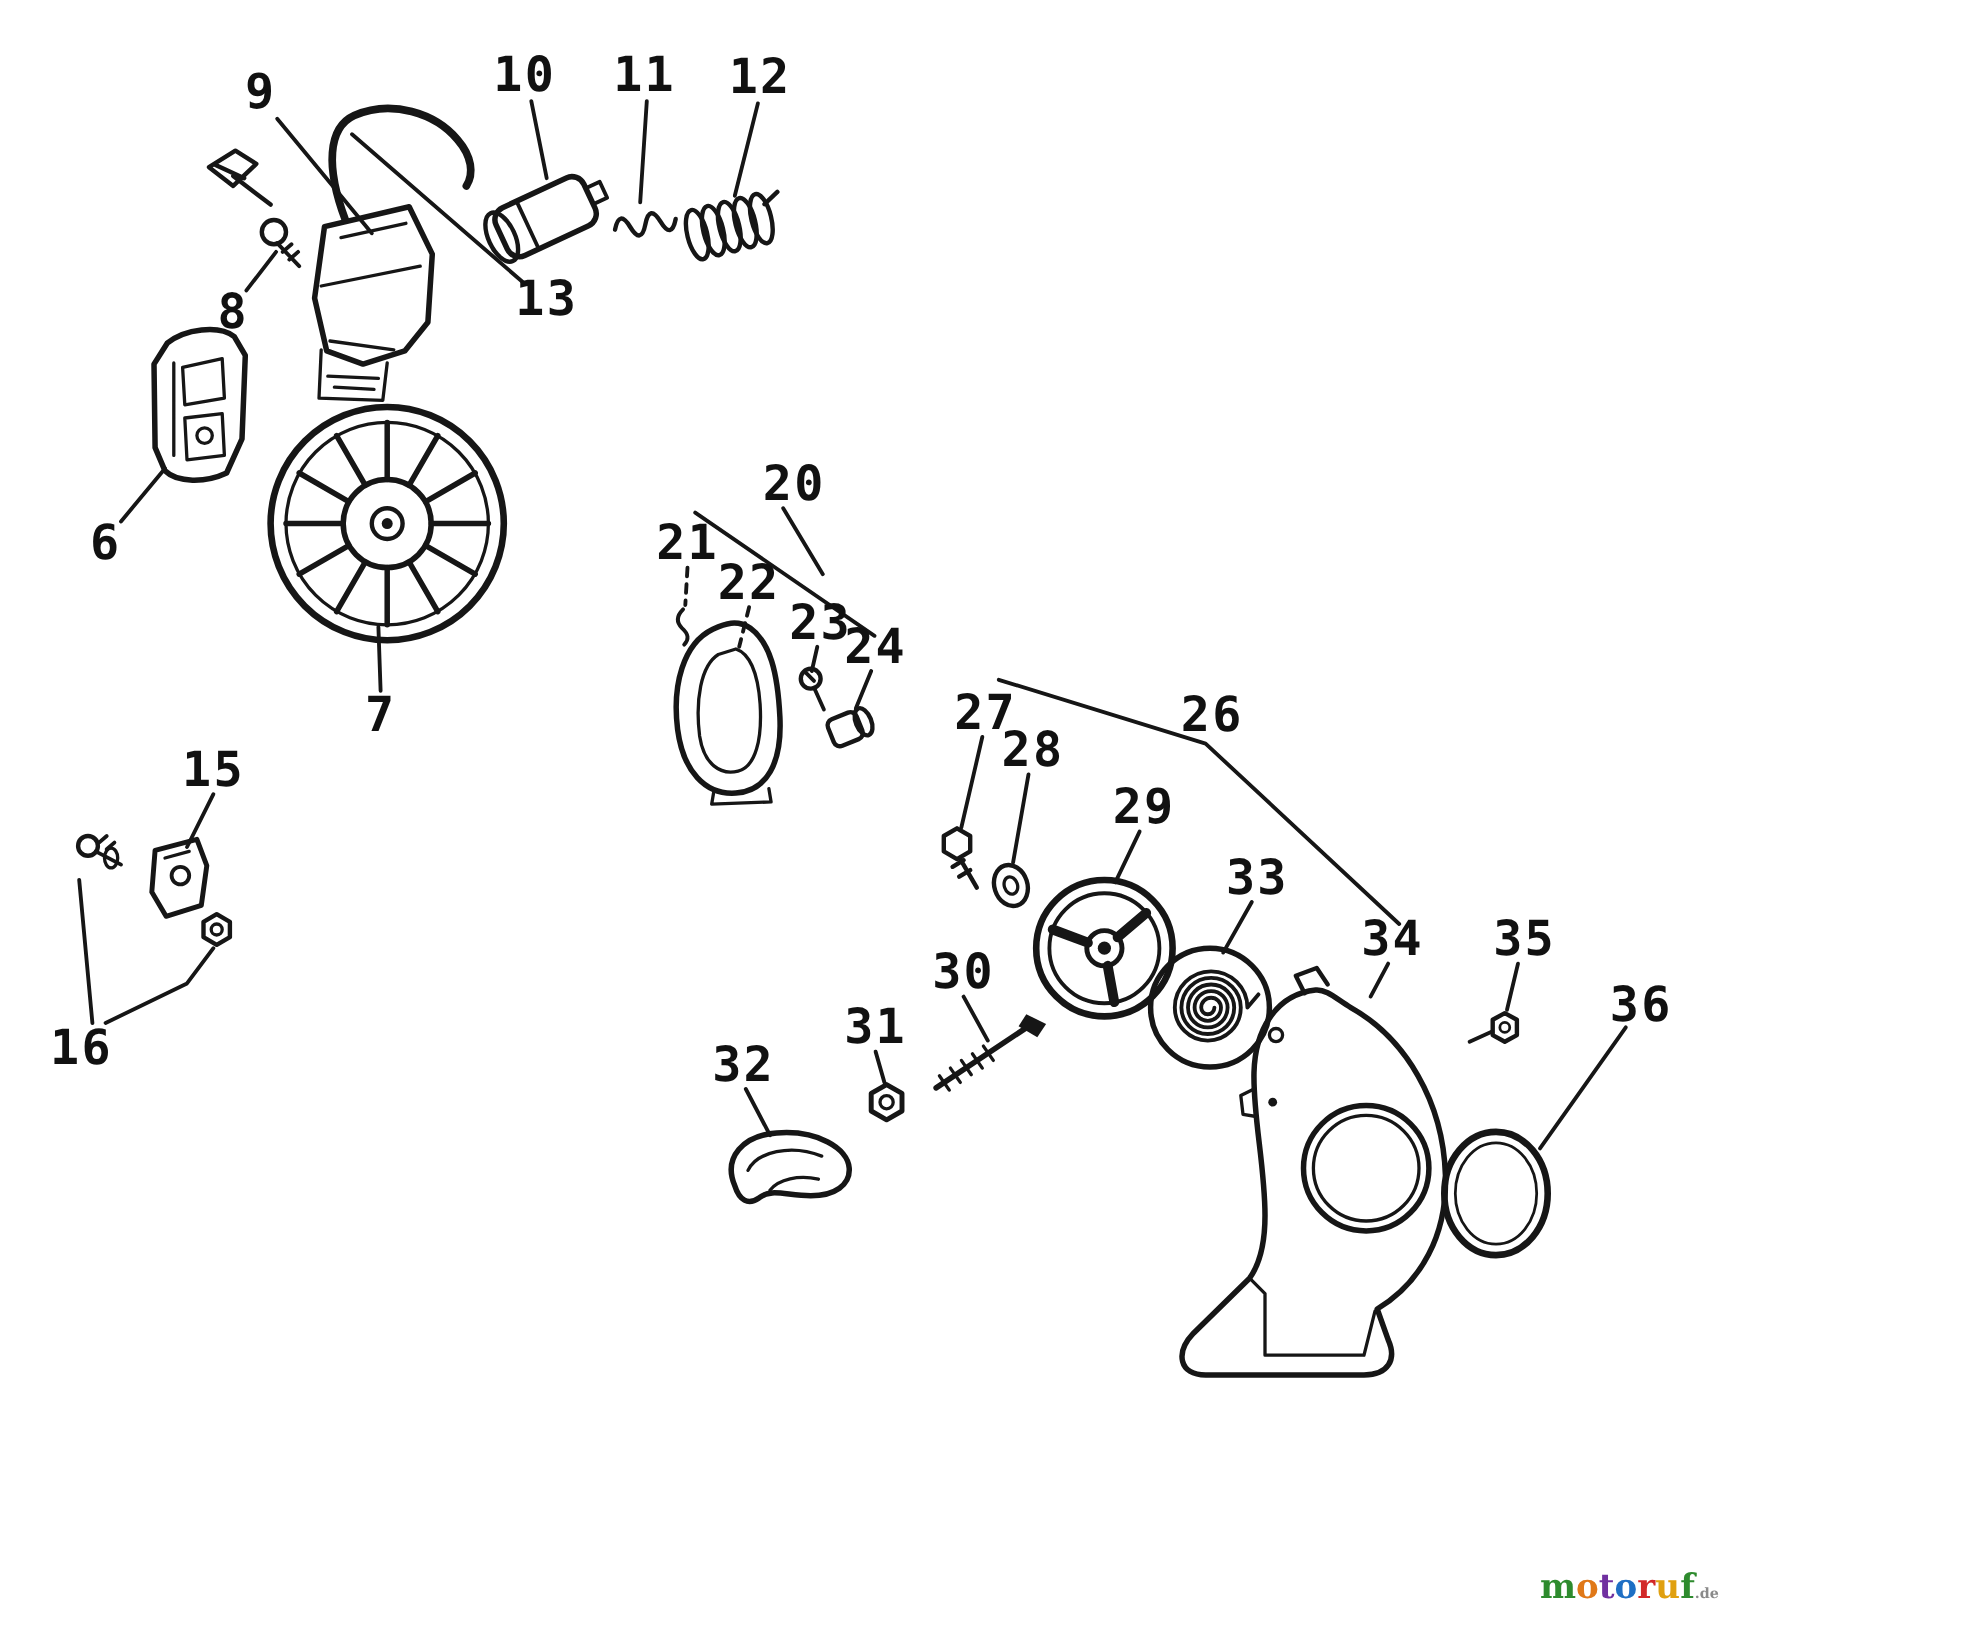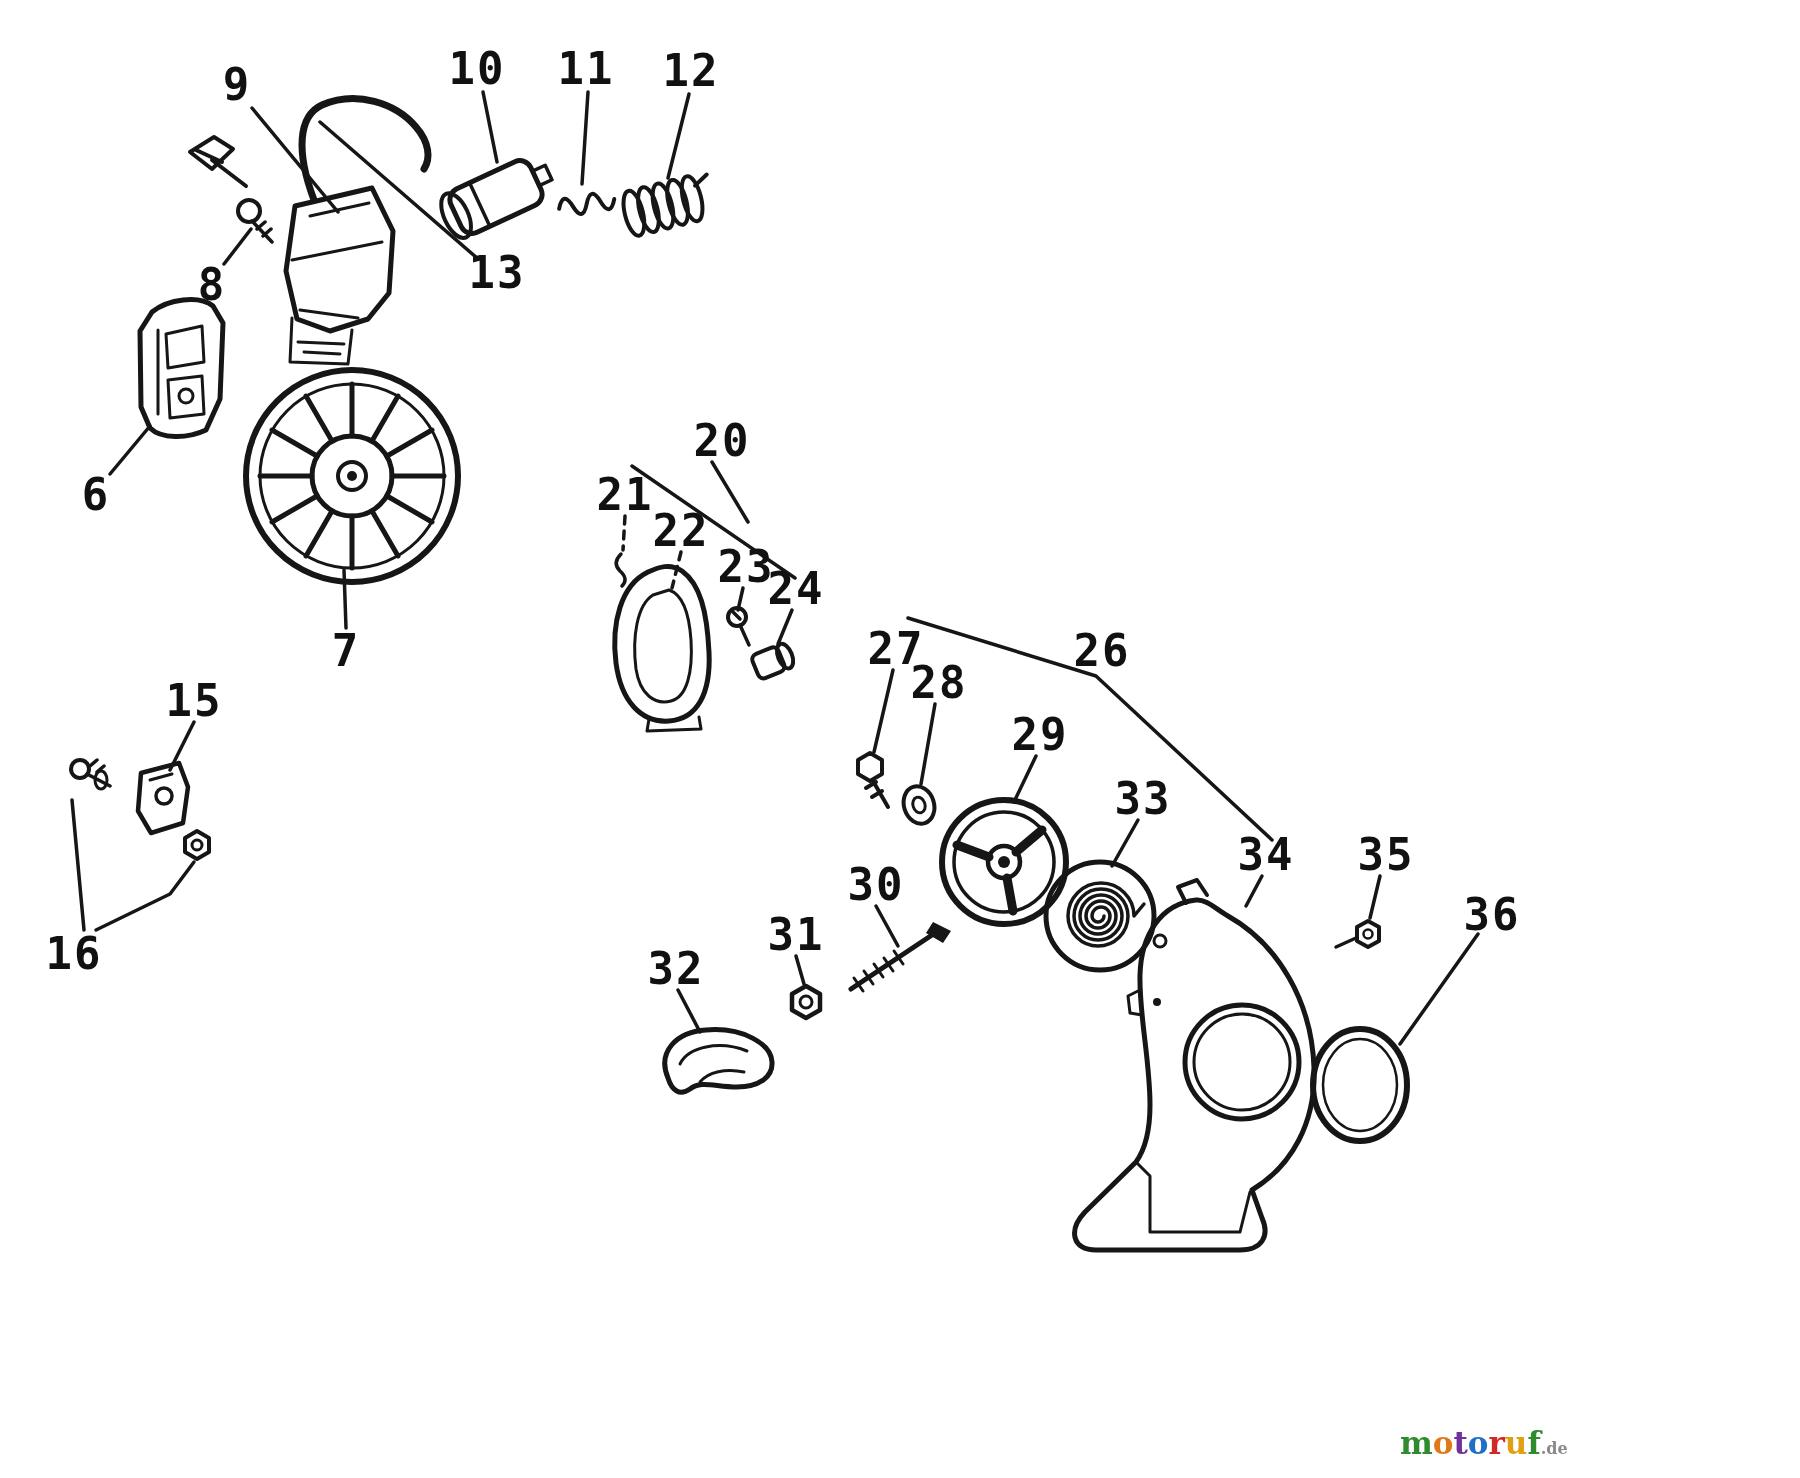--- a/index.html
+++ b/index.html
@@ -27,21 +27,21 @@
   .watermark{
     position:absolute;
     left:1400px;top:1426px;
     font-family:"DejaVu Serif", serif;
     font-weight:700;
     font-size:31px;
     line-height:34px;
     white-space:nowrap;
   }
   .watermark .wm-suffix{
-    font-size:16px;
+    font-size:13px;
     font-weight:700;
     vertical-align:baseline;
   }
 </style>
 </head>
 <body>
 
 <div class="stage">
   <svg id="diagram-svg" viewBox="0 0 1800 1478" width="1800" height="1478">
 

